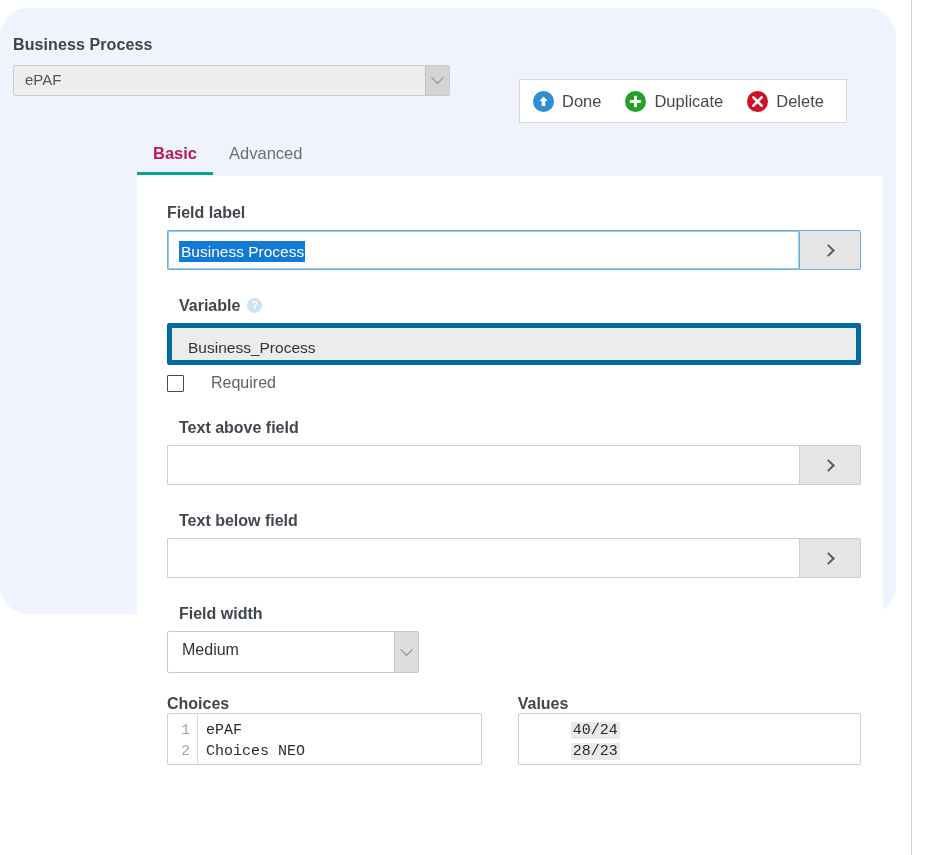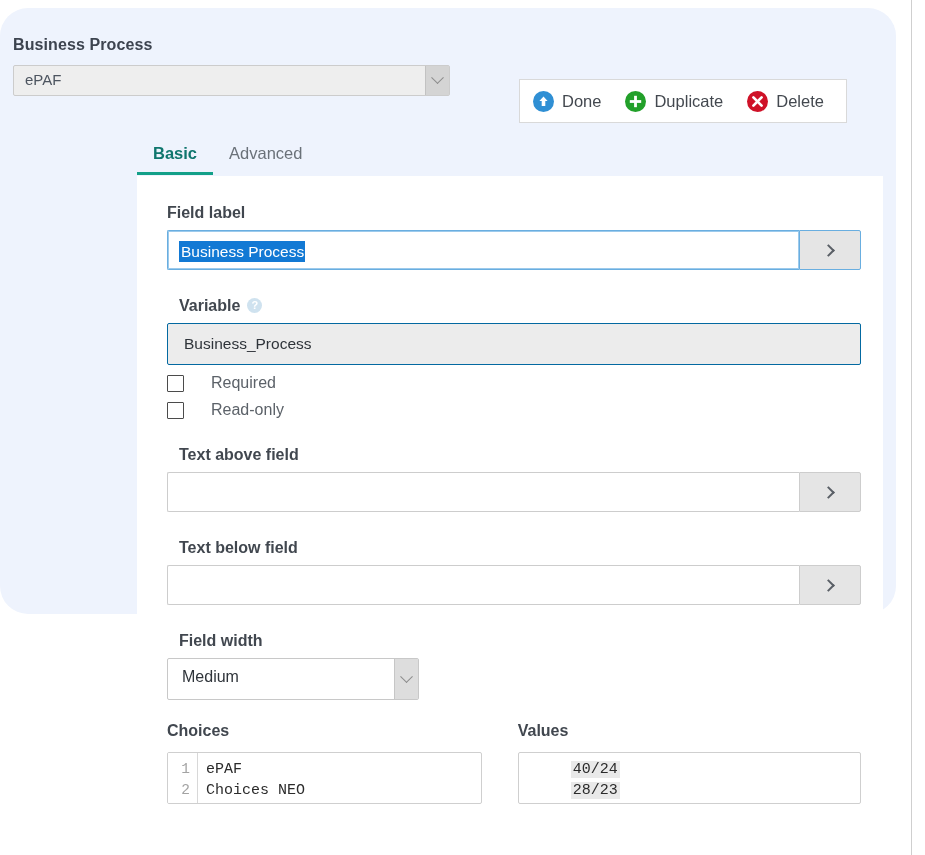--- a/index.html
+++ b/index.html
@@ -160,21 +160,21 @@
     align-items: flex-start;
   }
   .tab {
     font-size: 16.5px;
     padding: 0 16px 9px 16px;
     cursor: pointer;
     background: none; border: none;
     font-family: inherit;
   }
   .tab.active {
-    color: #0f766e;
+    color: #be185d;
     font-weight: bold;
     border-bottom: 3px solid #13a089;
   }
   .tab.inactive {
     color: #6a7179;
     border-bottom: 3px solid transparent;
   }
 
   
   .form { position: absolute; left: 167px; top: 196px; width: 694px; }
@@ -236,21 +236,21 @@
     width: 9px; height: 9px;
     border-top: 2.2px solid #5a5f66;
     border-right: 2.2px solid #5a5f66;
     transform: rotate(45deg);
     margin-left: -3px;
   }
 
   .readonly-input {
     width: 694px; height: 42px;
     background: #ececec;
-    border: 1px solid #0369a1;
+    border: 5px solid #0369a1;
     border-radius: 2px;
     font-size: 15.5px;
     color: #2f343a;
     padding: 0 16px;
     line-height: 40px;
   }
 
   .help-ico {
     display: inline-block;
     width: 15px; height: 15px;
@@ -307,21 +307,21 @@
     display: flex;
     margin-top: 22px;
     gap: 36px;
   }
   .cv-col-left  { width: 330px; }
   .cv-col-right { width: 360px; }
   .cv-head {
     font-size: 16px;
     font-weight: bold;
     color: #41474f;
-    margin-bottom: 12px;
+    margin-bottom: 0;
   }
   .codebox {
     border: 1px solid #cfcfcf;
     border-radius: 2px;
     background: #ffffff;
     height: 52px;
     overflow: hidden;
     display: flex;
   }
   .gutter-nums {
@@ -423,24 +423,20 @@
           </span>
       </div>
 
       <span class="flabel mt"><span>Variable</span><span class="help-ico">?</span></span>
       <div class="readonly-input">Business_Process</div>
 
       <div class="cbrow">
         <span class="cbox"></span>
         <span class="cblabel">Required</span>
       </div>
-      <div class="cbrow">
-        <span class="cbox"></span>
-        <span class="cblabel">Read-only</span>
-      </div>
 
       <span class="flabel mt">Text above field</span>
       <div class="input-row">
         <input class="txtinput" value="" style="">
         <span class="arrow-btn">
             <i class="chev-right"></i>
           </span>
       </div>
 
       <span class="flabel mt">Text below field</span>

